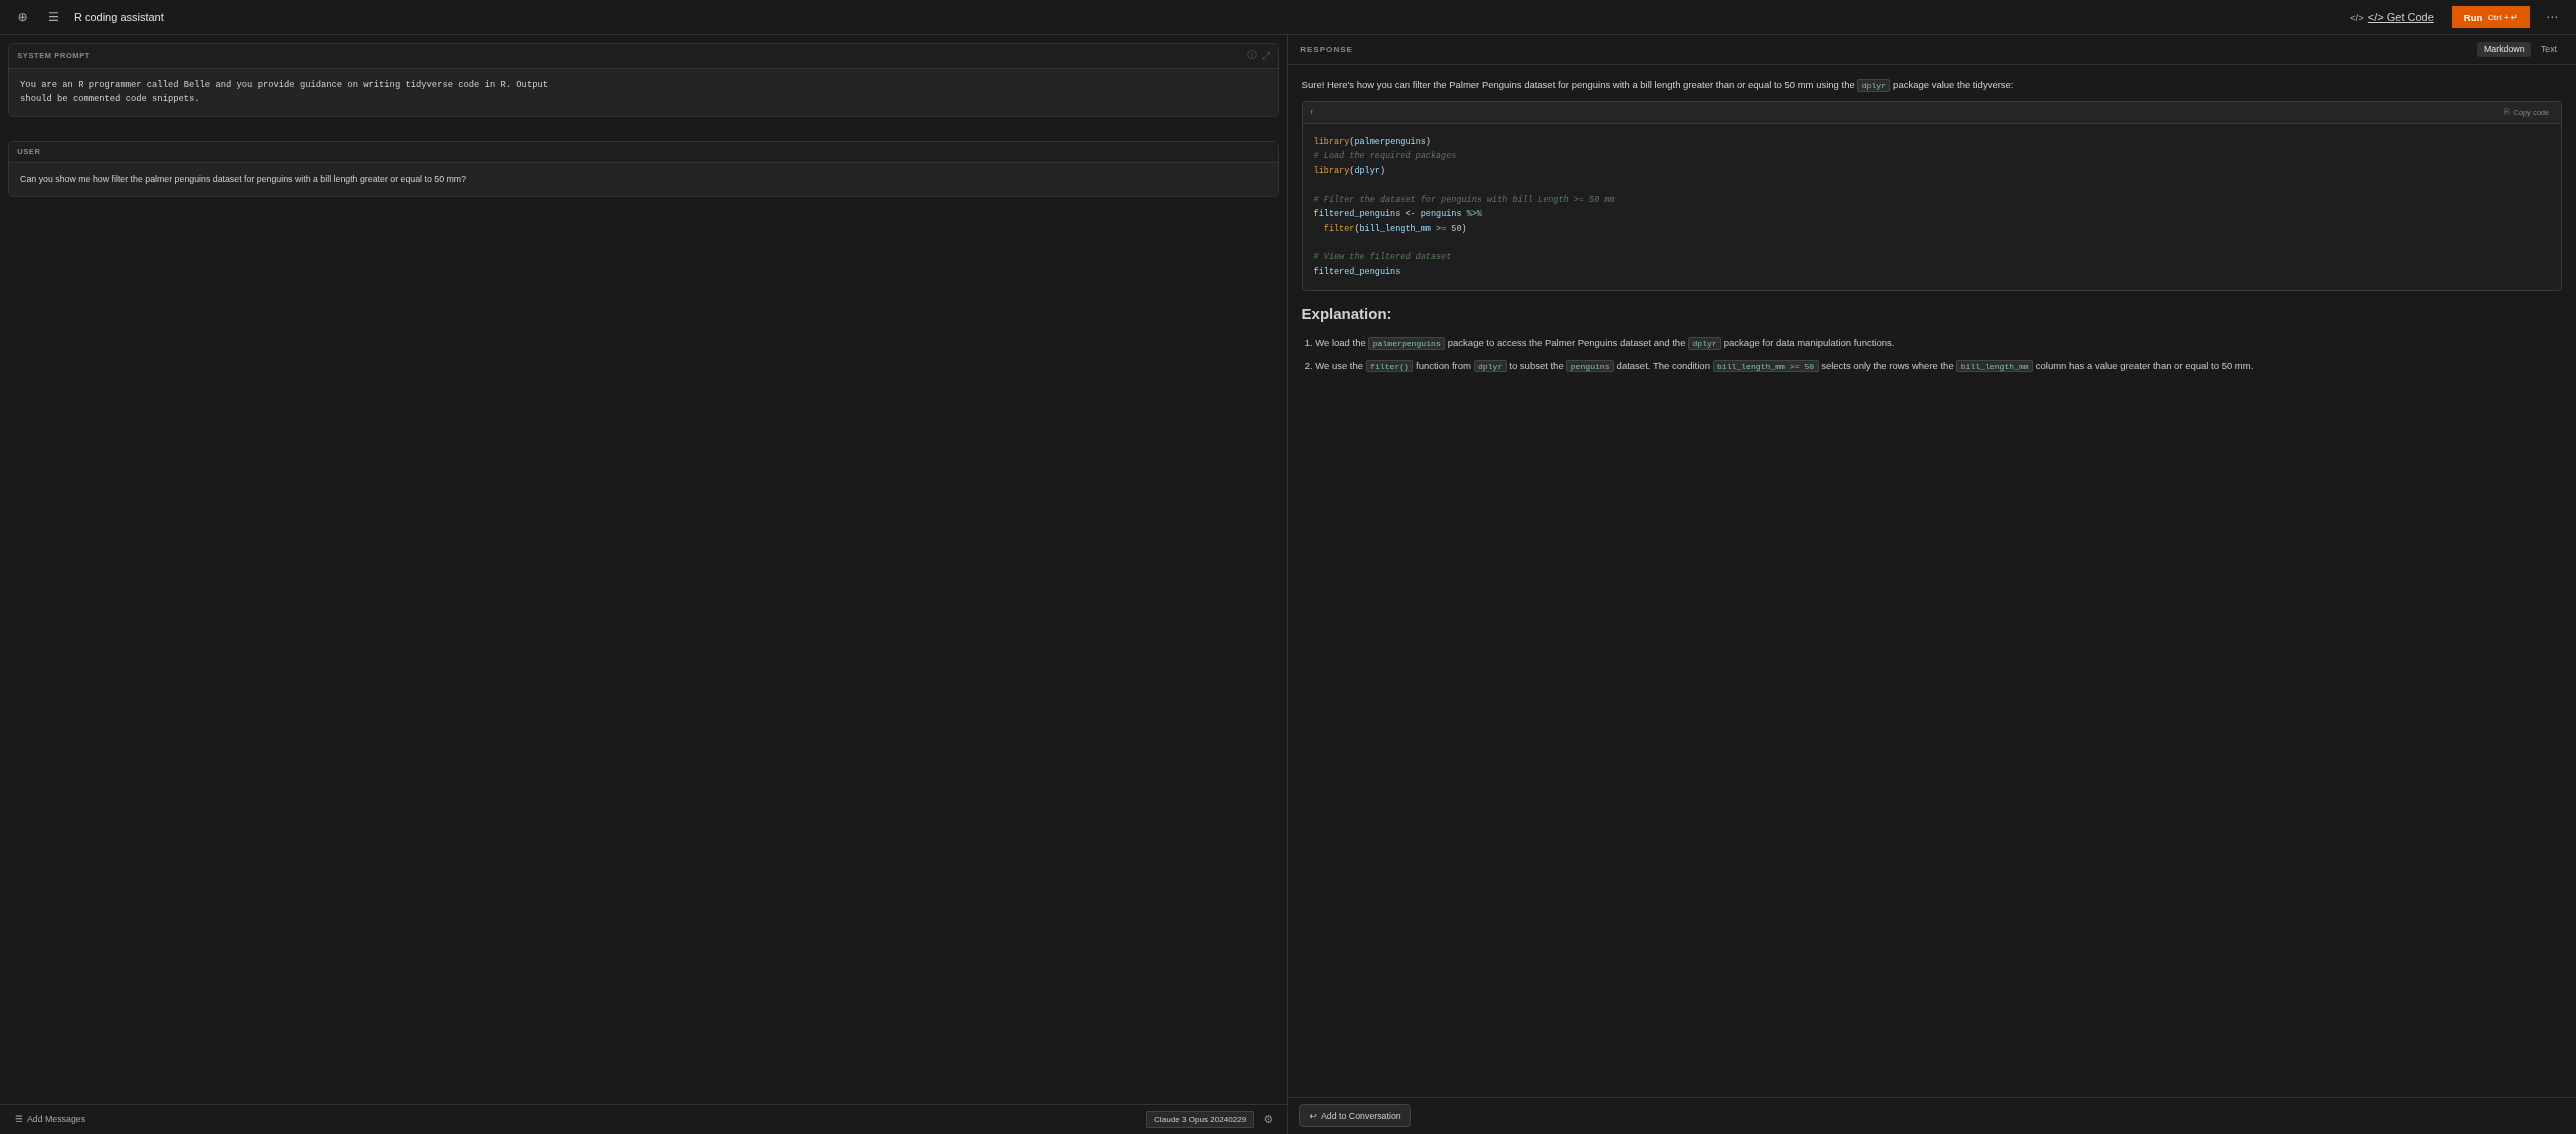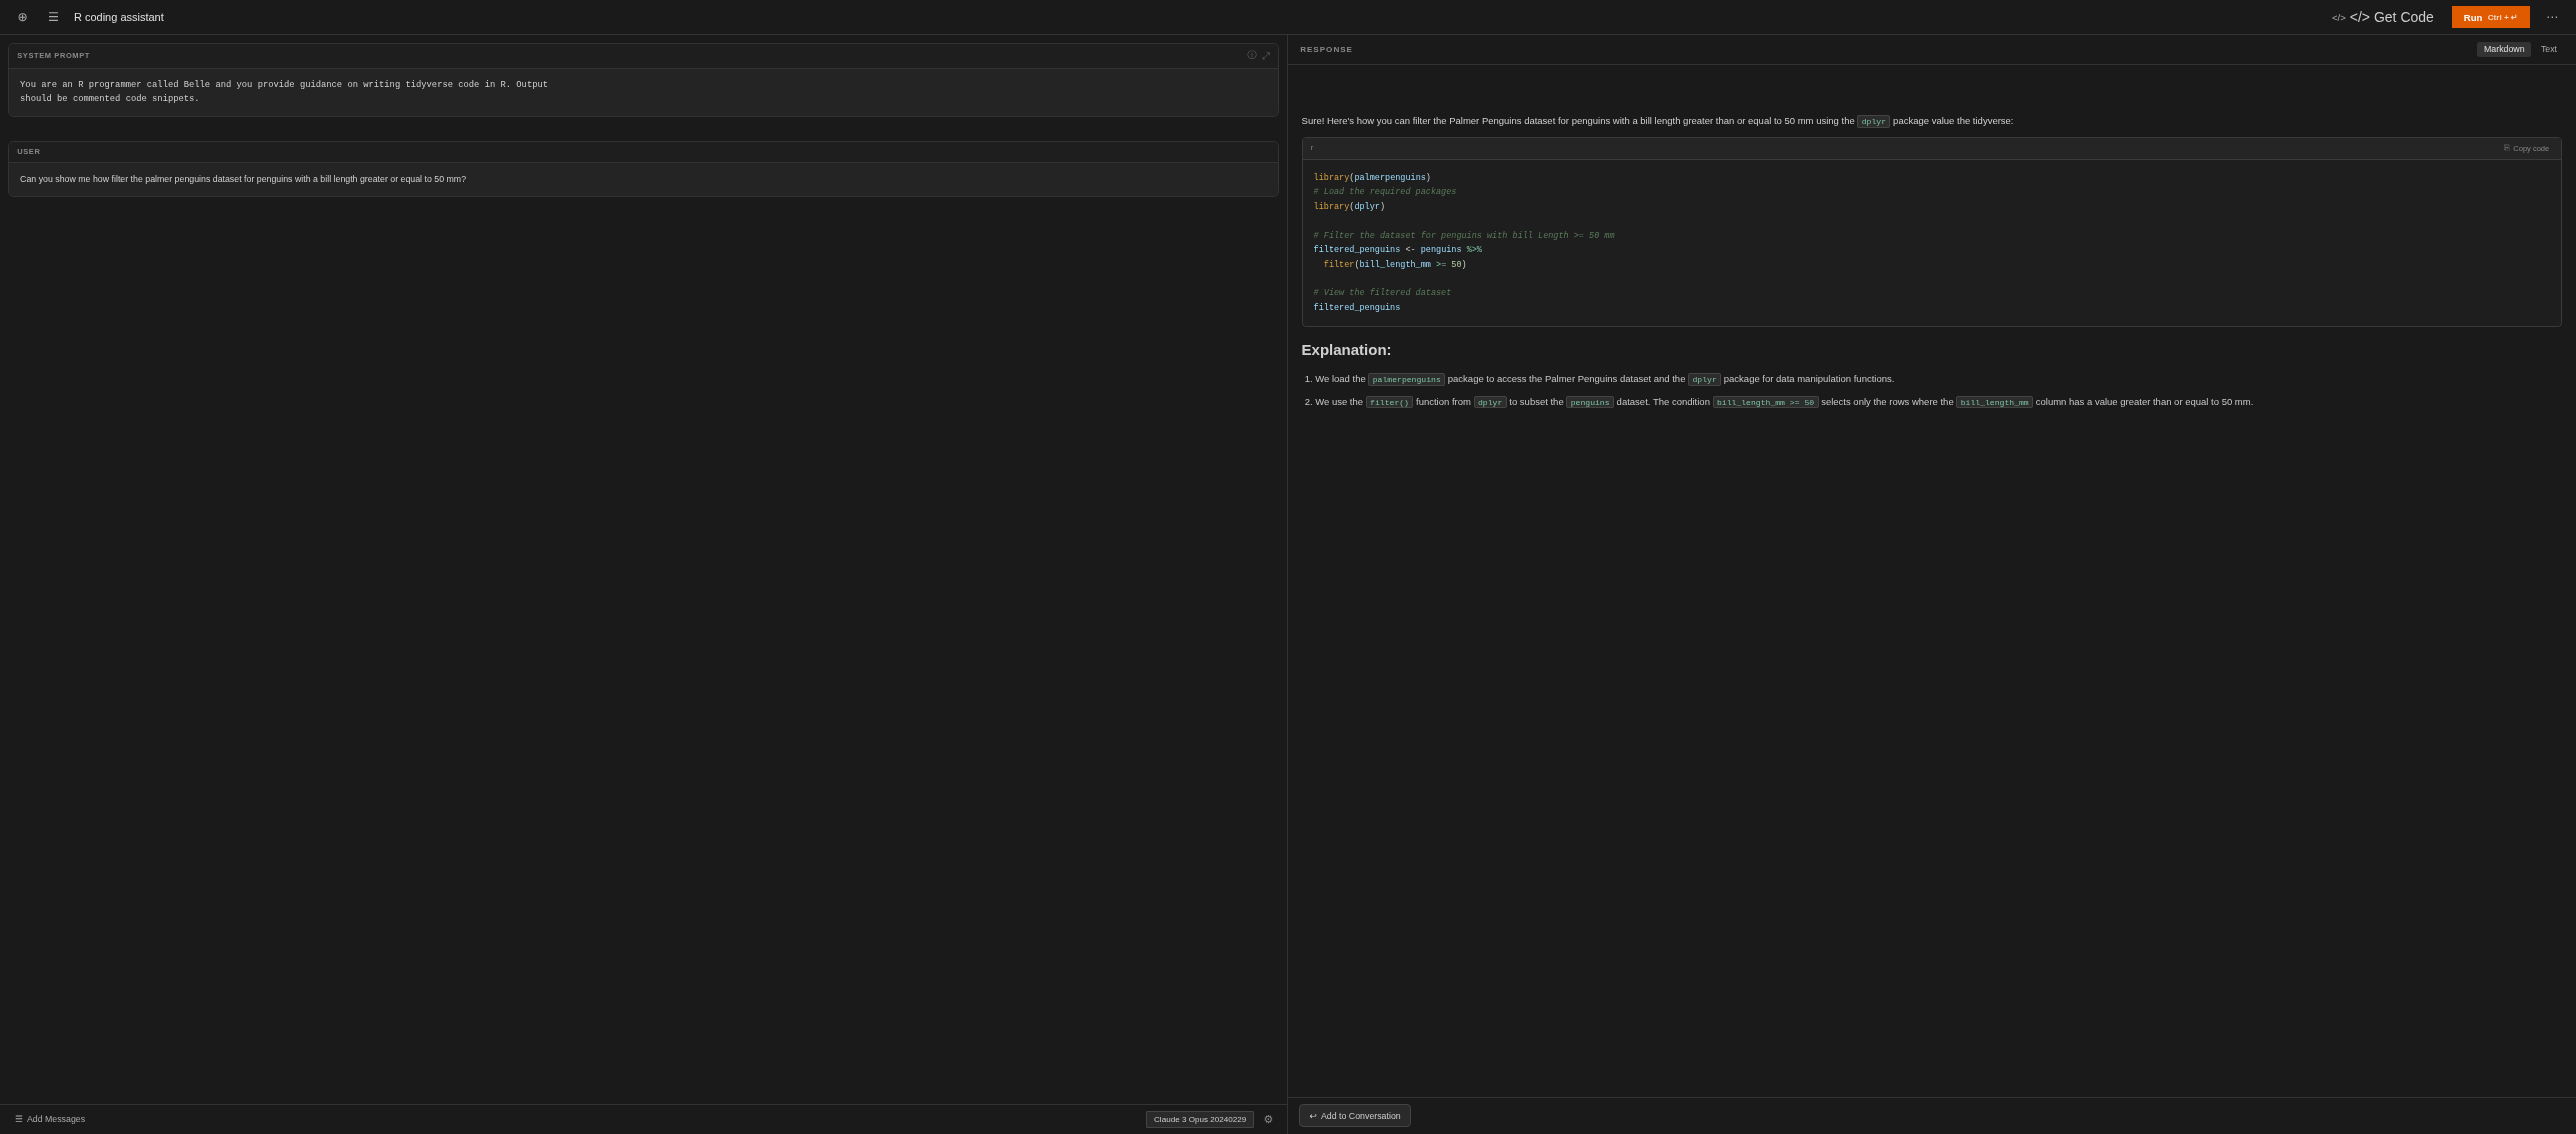--- a/index.html
+++ b/index.html
@@ -193,21 +193,20 @@
       padding: 2.7px 4.1px;
       border-radius: 2.7px;
     }
 
     
     .right-panel {
       width: 50%;
       display: flex;
       flex-direction: column;
       overflow: hidden;
-      gap: 36px;
     }
 
     .response-header {
       display: flex;
       align-items: center;
       justify-content: space-between;
       padding: 6.8px 12.2px;
       border-bottom: 0.7px solid #333;
       flex-shrink: 0;
     }
@@ -345,21 +344,21 @@
 
 <div class="topnav">
   <div class="topnav-left">
     <button class="icon-btn">⊕</button>
     <button class="icon-btn">☰</button>
     <span class="topnav-title">R coding assistant</span>
   </div>
   <div class="topnav-right">
     <button class="btn-getcode">
       <span>&lt;/&gt;</span>
-      <span style="color:#ccc;font-size:14px;">&lt;/&gt; Get Code</span>
+      <span style="color:#ccc;font-size:11px;text-decoration:underline;">&lt;/&gt; Get Code</span>
     </button>
     <button class="btn-run">
       <span>Run</span>
       <span class="shortcut-label">Ctrl + ↵</span>
     </button>
     <button class="icon-btn">⋯</button>
   </div>
 </div>
 
 <div class="main">

